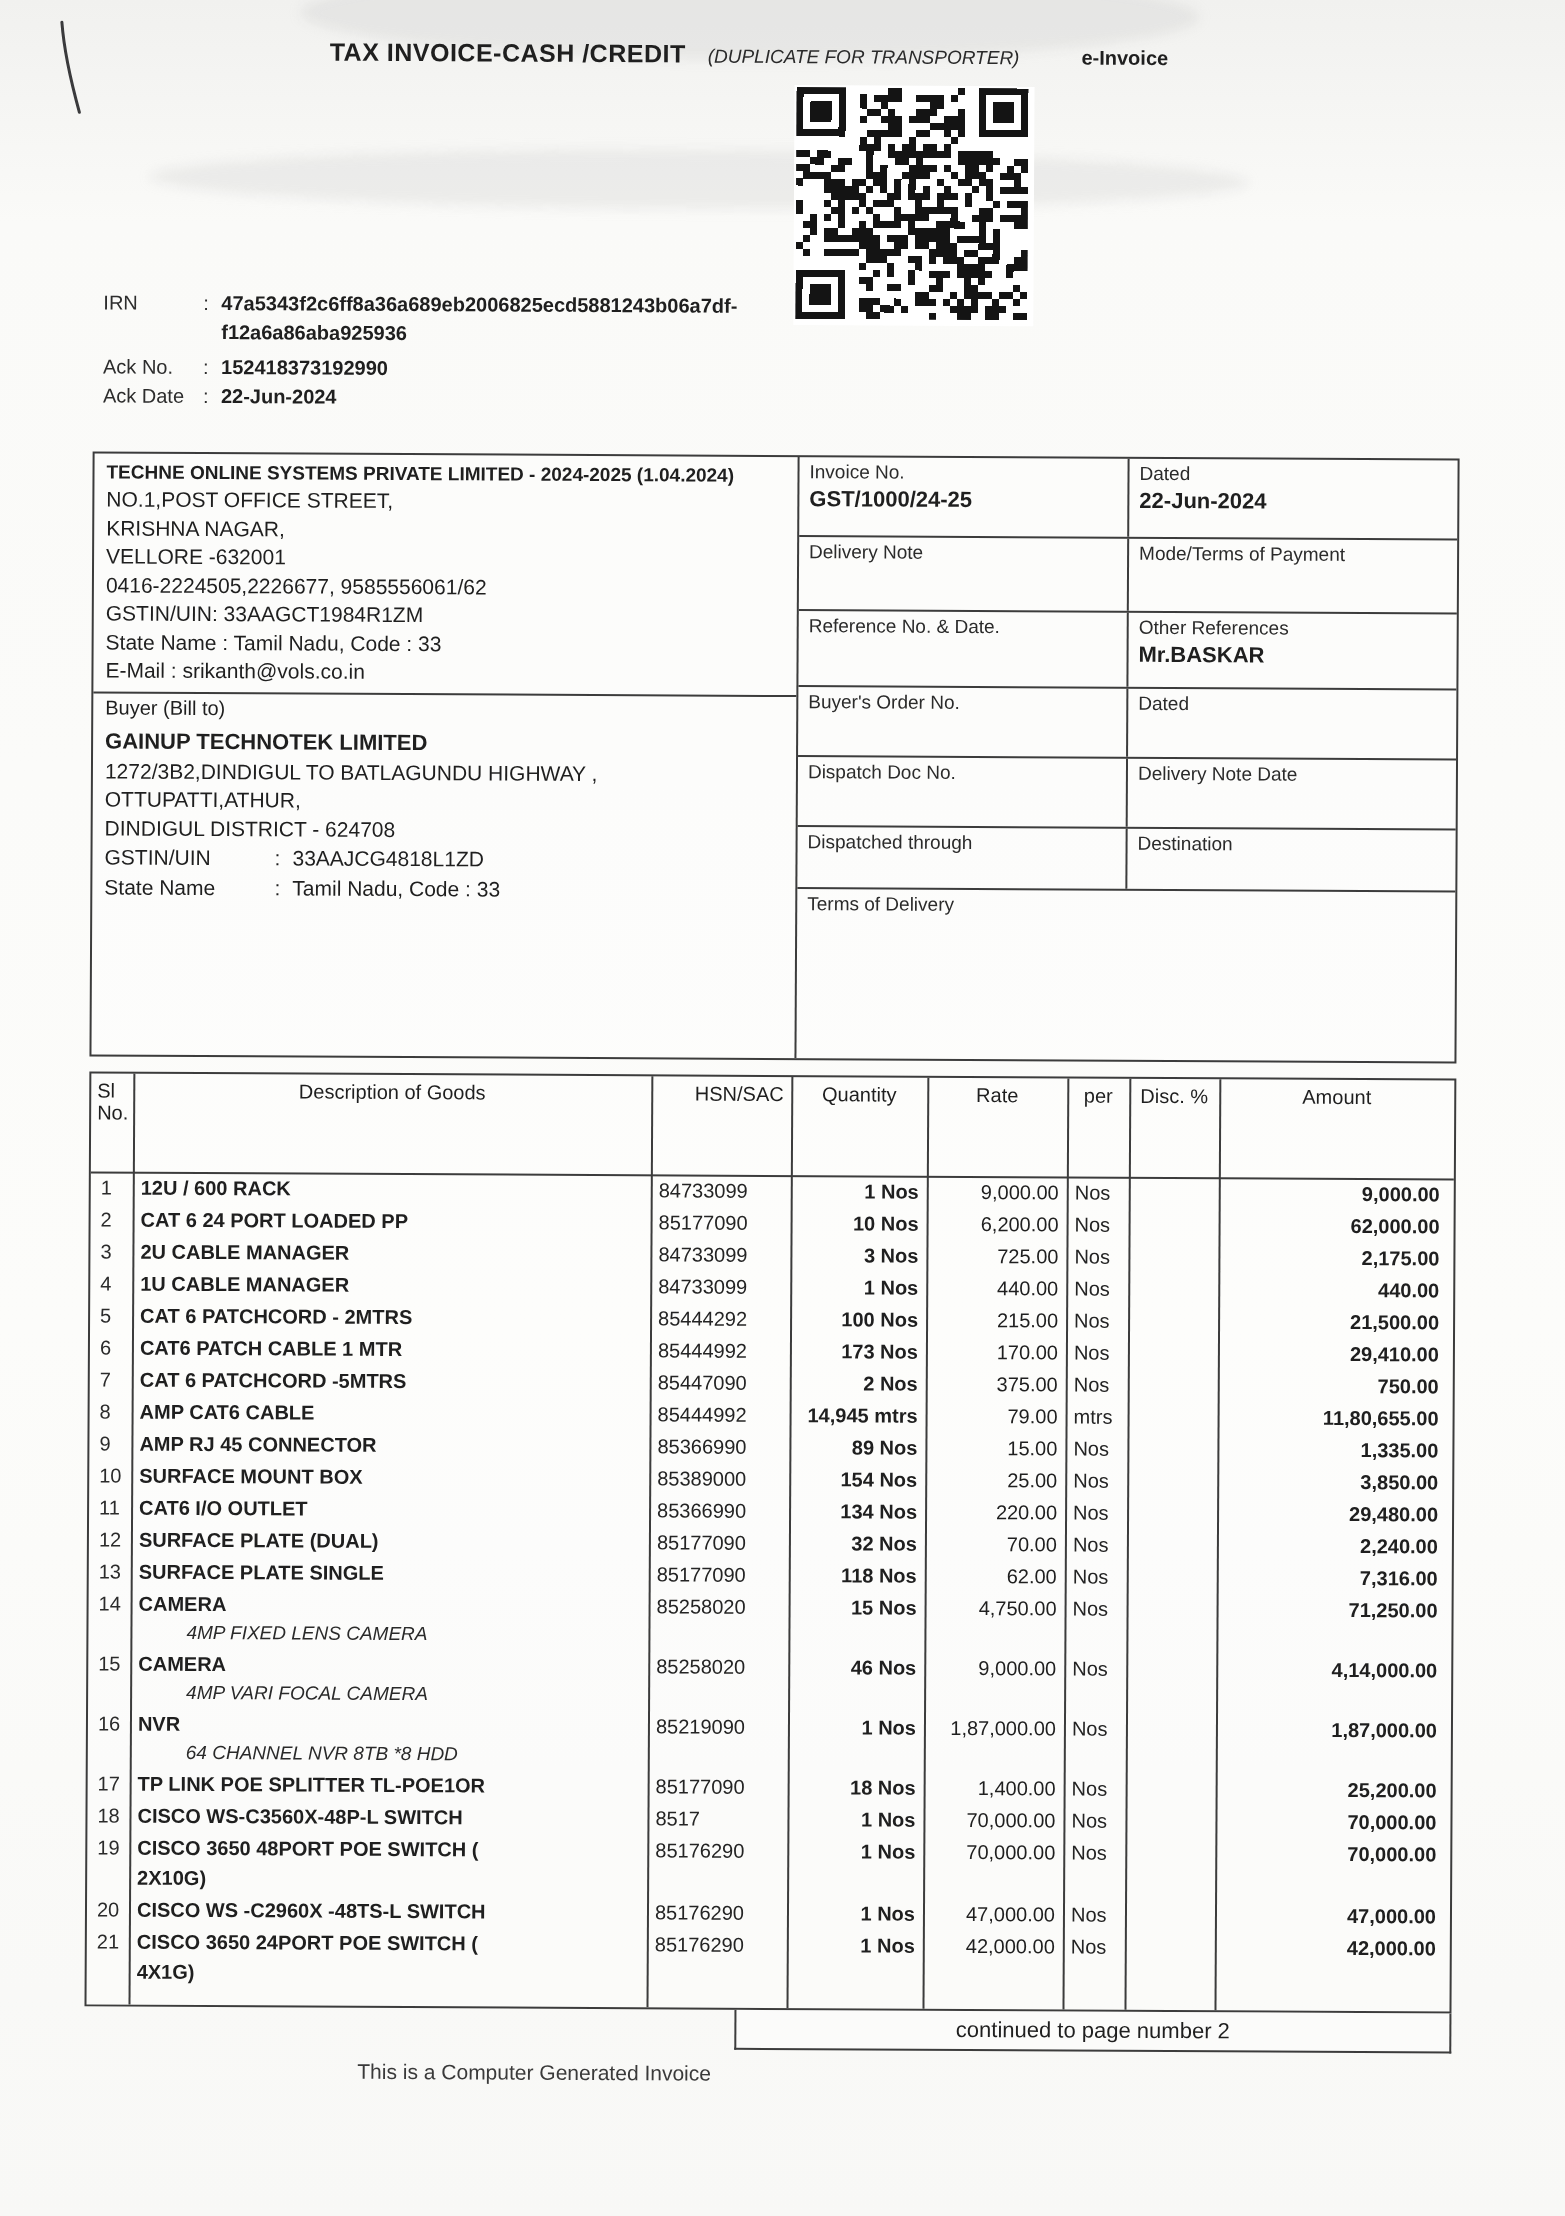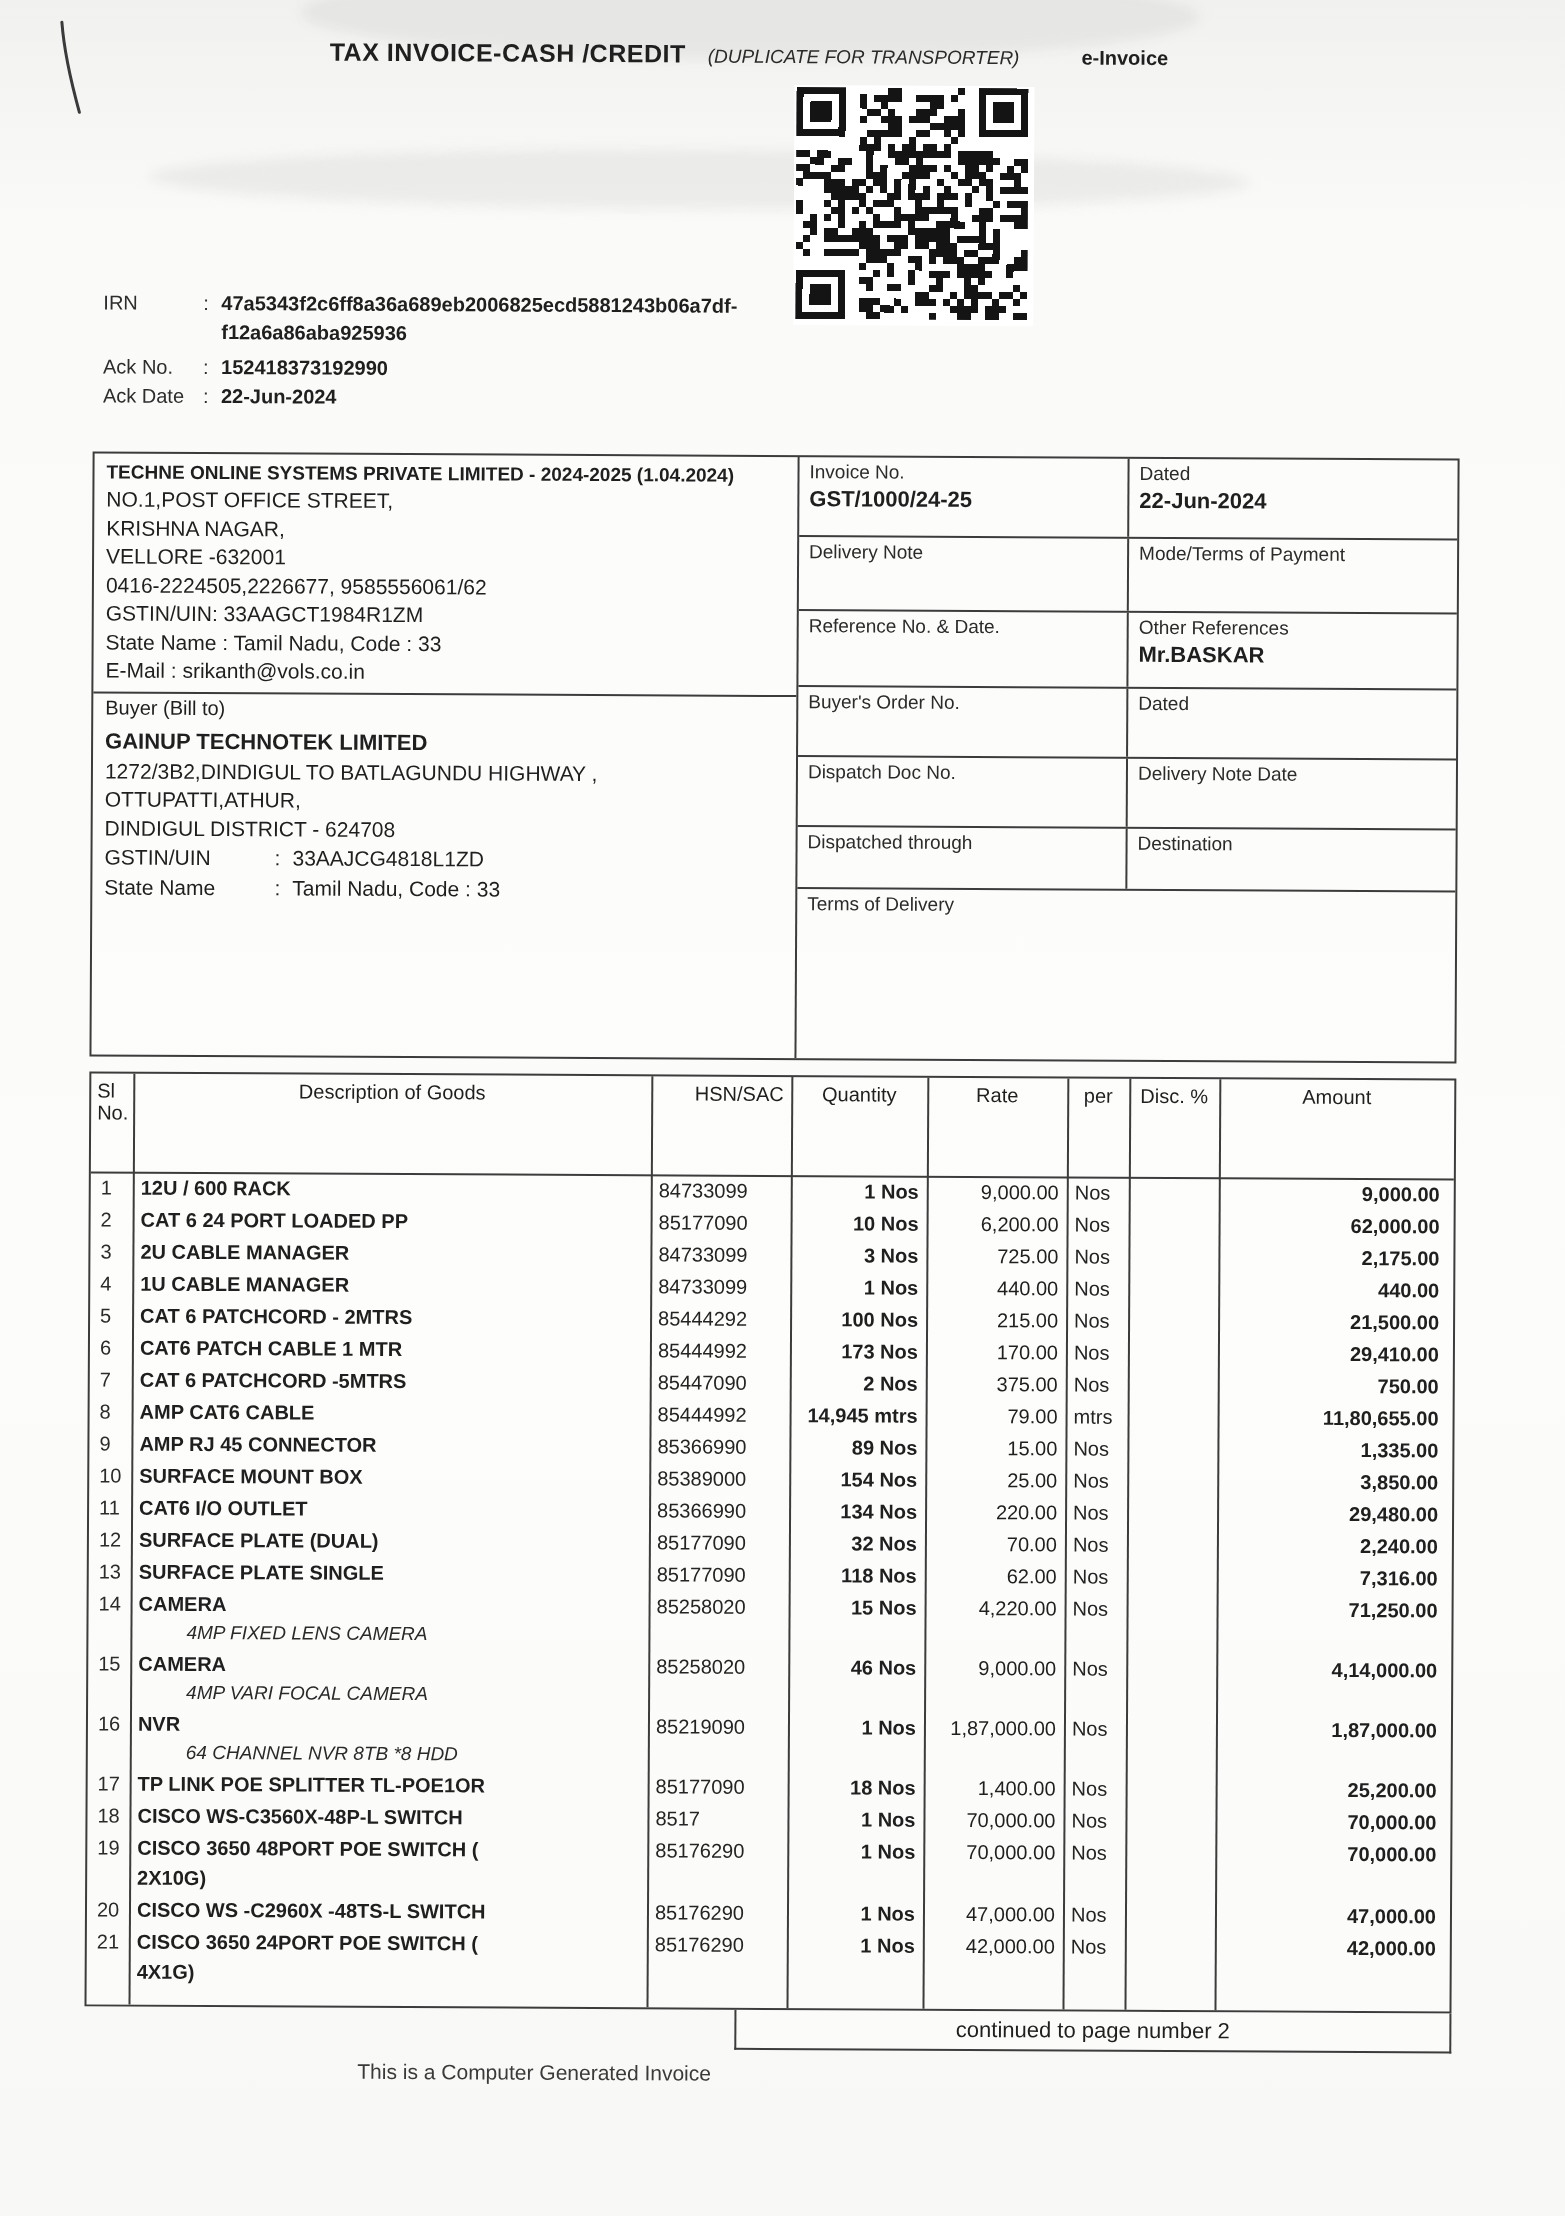--- a/index.html
+++ b/index.html
@@ -826,21 +826,21 @@
               <td class="cell-amount">7,316.00</td>
             </tr>
             <tr>
               <td class="cell-sl">14</td>
               <td class="cell-desc">
                 <div class="desc-main">CAMERA</div>
                 <div class="desc-sub">4MP FIXED LENS CAMERA</div>
               </td>
               <td class="cell-hsn">85258020</td>
               <td class="cell-qty">15 Nos</td>
-              <td class="cell-rate">4,220.00</td>
+              <td class="cell-rate">4,750.00</td>
               <td class="cell-per">Nos</td>
               <td class="cell-disc"></td>
               <td class="cell-amount">71,250.00</td>
             </tr>
             <tr>
               <td class="cell-sl">15</td>
               <td class="cell-desc">
                 <div class="desc-main">CAMERA</div>
                 <div class="desc-sub">4MP VARI FOCAL CAMERA</div>
               </td>

